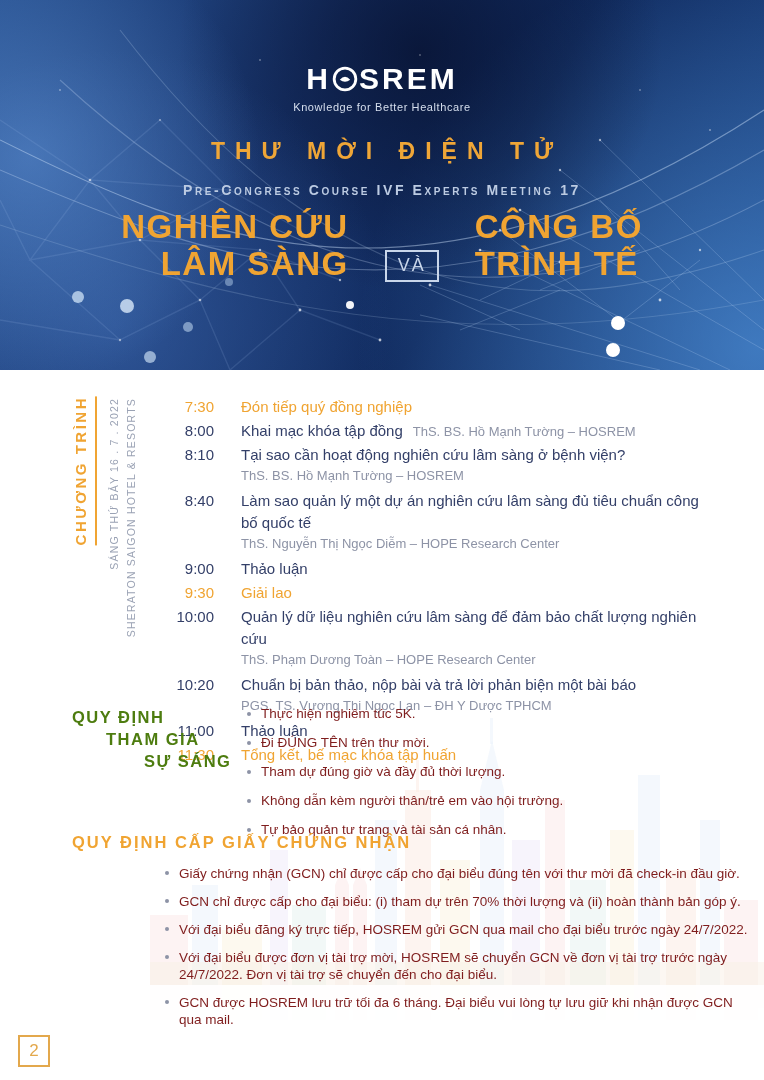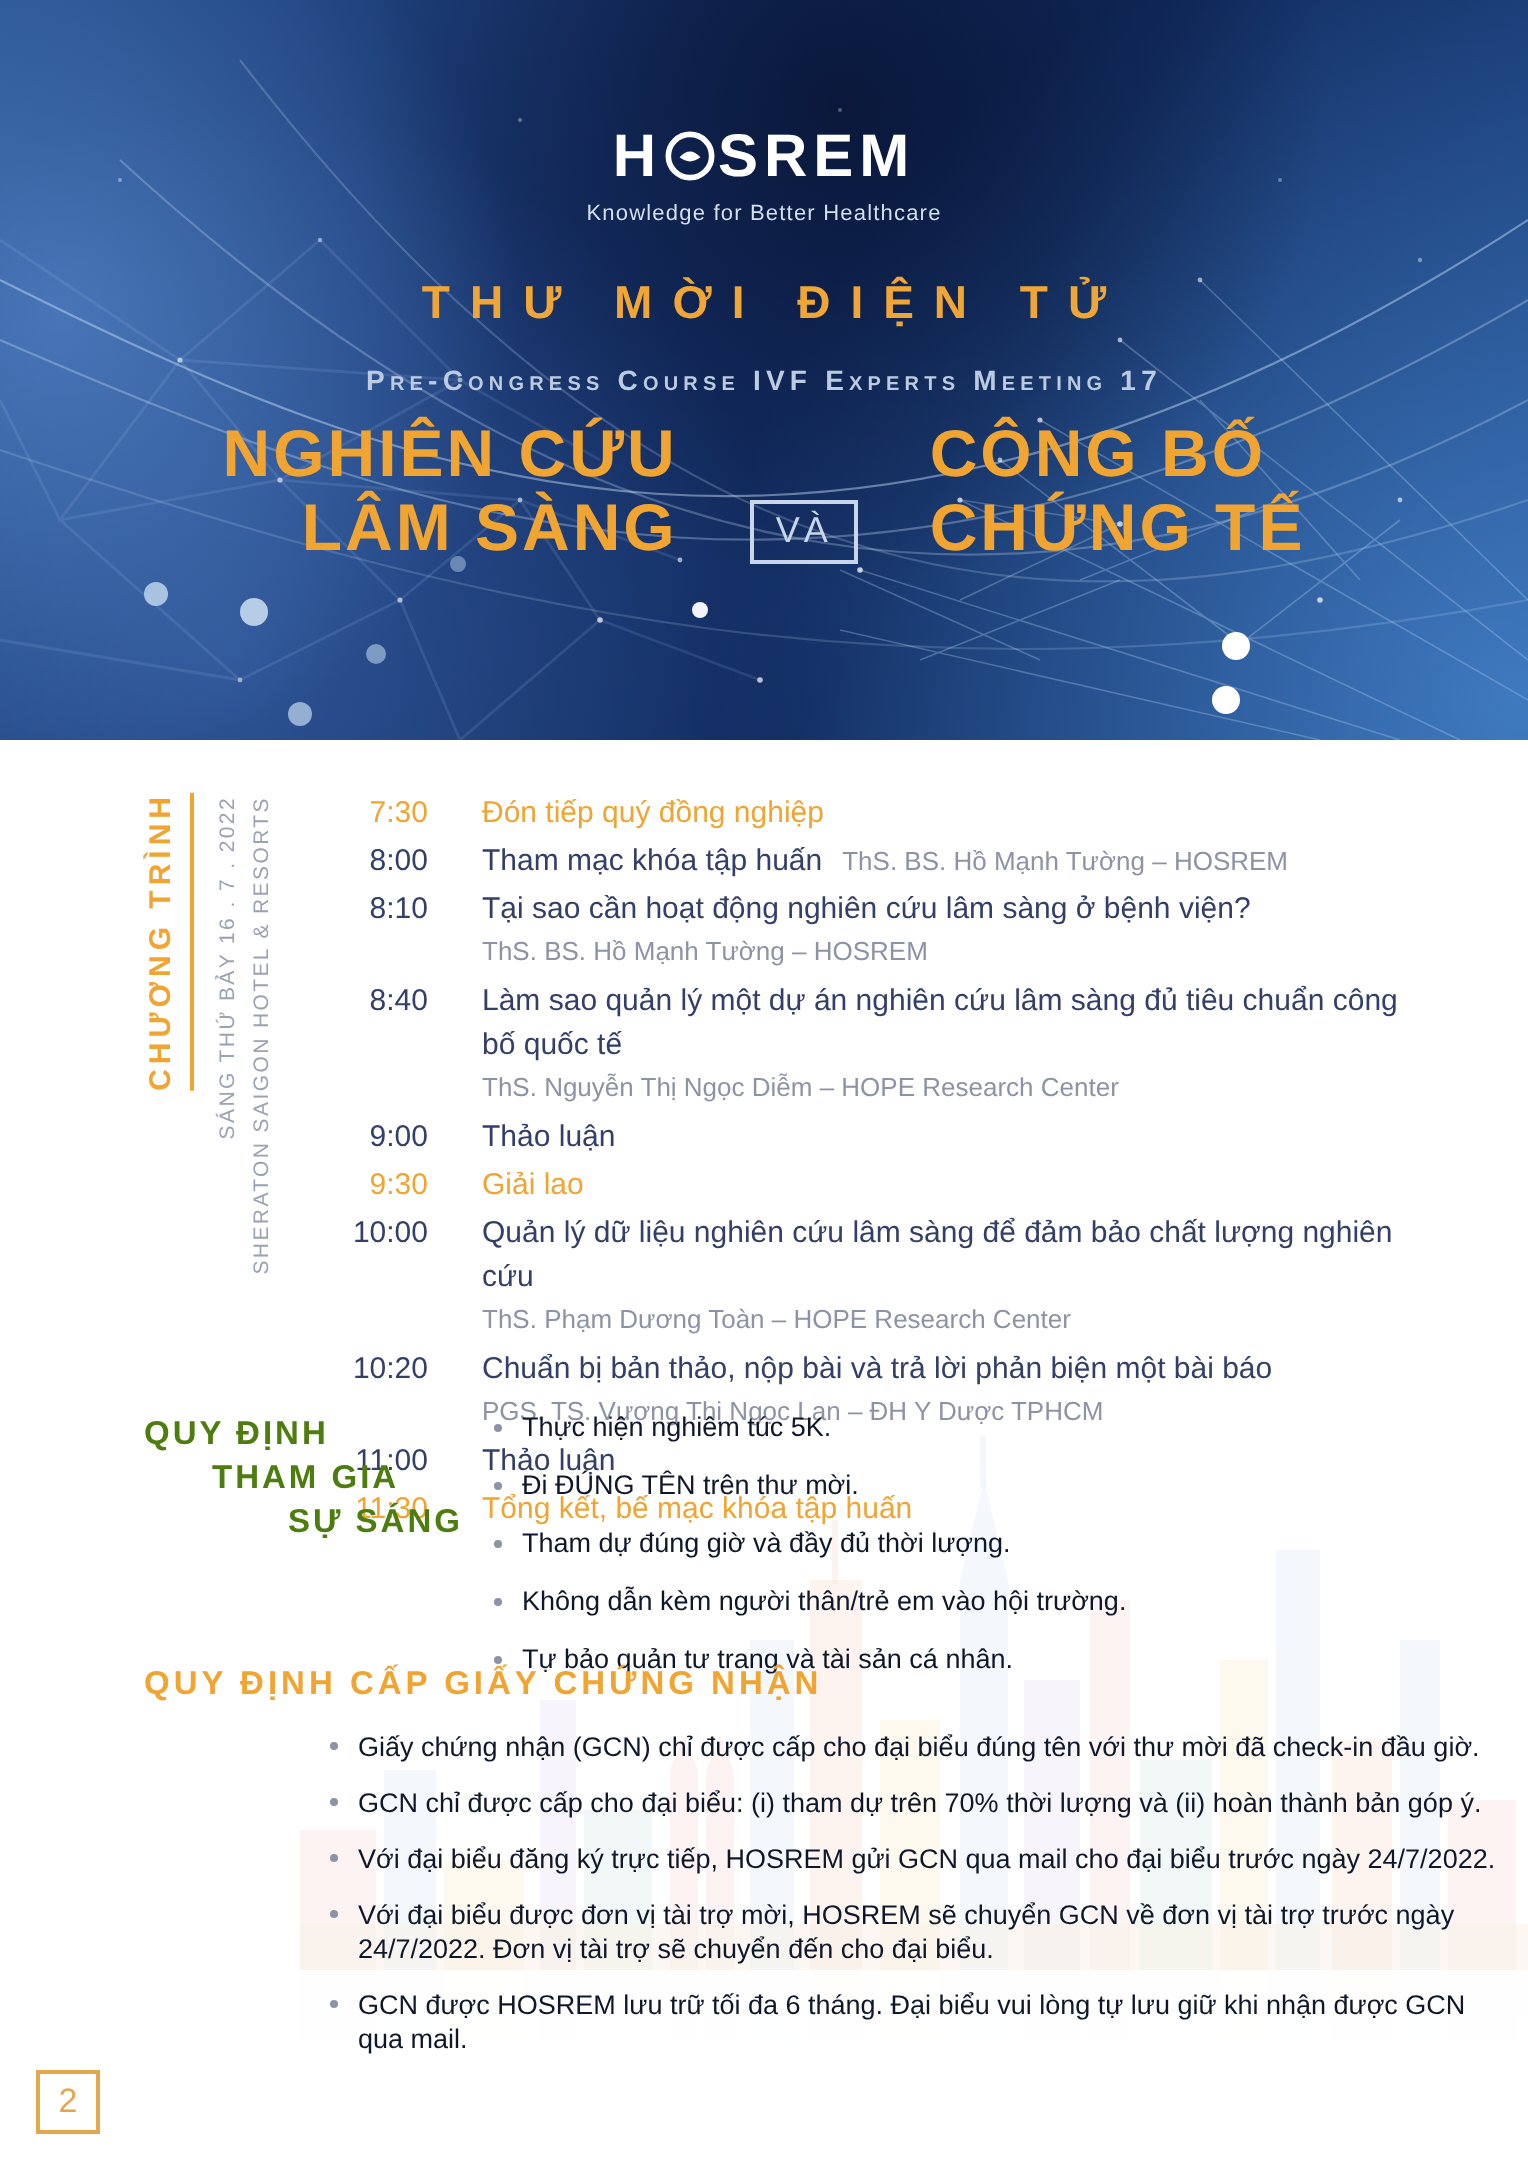--- a/index.html
+++ b/index.html
@@ -50,21 +50,21 @@
   .s-speaker{font-size:13px;line-height:19px;color:#8d93a6;margin-bottom:3px;}
   .s-row.hl .s-time,.s-row.hl .s-title{color:#f0a432;}
 
   
   .rules{position:absolute;left:72px;top:706px;width:620px;display:flex;z-index:2;}
   .rules-head{width:165px;flex:none;color:#4d7c0f;font-size:16.5px;font-weight:bold;
               letter-spacing:1.5px;line-height:22px;}
   .rh2{padding-left:34px;}
   .rh3{padding-left:72px;}
   ul.blist{list-style:none;margin:0;padding:0 0 0 10px;}
-  ul.blist li{position:relative;padding-left:14px;color:#0f172a;font-size:13.5px;
+  ul.blist li{position:relative;padding-left:14px;color:#7f1d1d;font-size:13.5px;
               line-height:16px;}
   ul.blist li::before{content:"";position:absolute;left:0;top:6px;width:4px;height:4px;
               border-radius:50%;background:#8d93a6;}
   .rules ul.blist li{margin-bottom:13px;}
 
   
   .cert{position:absolute;left:72px;top:833px;width:660px;z-index:2;}
   .cert-head{color:#f0a432;font-size:16.5px;font-weight:bold;letter-spacing:2px;
              margin-bottom:13px;}
   .cert ul.blist{margin-left:83px;width:585px;}
@@ -143,21 +143,21 @@
       <div class="subtitle">THƯ MỜI ĐIỆN TỬ</div>
       <div class="eventline">Pre-Congress Course IVF Experts Meeting 17</div>
       <div class="titlerow">
         <div class="title-col left">
           <div>NGHIÊN CỨU</div>
           <div>LÂM SÀNG</div>
         </div>
         <div class="va-box">VÀ</div>
         <div class="title-col right">
           <div>CÔNG BỐ</div>
-          <div>CHỨNG TẾ</div>
+          <div>TRÌNH TẾ</div>
         </div>
       </div>
     </div>
   </div>
 
   <svg class="skyline" width="614" height="320" viewBox="0 0 614 320">
     <g id="bld" fill-opacity=".45">
       <rect x="0" y="215" width="38" height="70" fill="#f3c6c6"></rect>
       <rect x="42" y="185" width="26" height="100" fill="#c9ddf3"></rect>
       <rect x="72" y="230" width="40" height="55" fill="#f6e3b0"></rect>
@@ -195,21 +195,21 @@
       <div class="s-row hl">
           <div class="s-time">7:30</div>
           <div class="s-body">
             <span class="s-title">Đón tiếp quý đồng nghiệp</span>
             
           </div>
         </div>
         <div class="s-row">
           <div class="s-time">8:00</div>
           <div class="s-body">
-            <span class="s-title">Tham mạc khóa tập huấn</span><span class="s-speaker-inline">ThS. BS. Hồ Mạnh Tường – HOSREM</span>
+            <span class="s-title">Khai mạc khóa tập đồng</span><span class="s-speaker-inline">ThS. BS. Hồ Mạnh Tường – HOSREM</span>
             
           </div>
         </div>
         <div class="s-row">
           <div class="s-time">8:10</div>
           <div class="s-body">
             <span class="s-title">Tại sao cần hoạt động nghiên cứu lâm sàng ở bệnh viện?</span>
             <div class="s-speaker">ThS. BS. Hồ Mạnh Tường – HOSREM</div>
           </div>
         </div>

